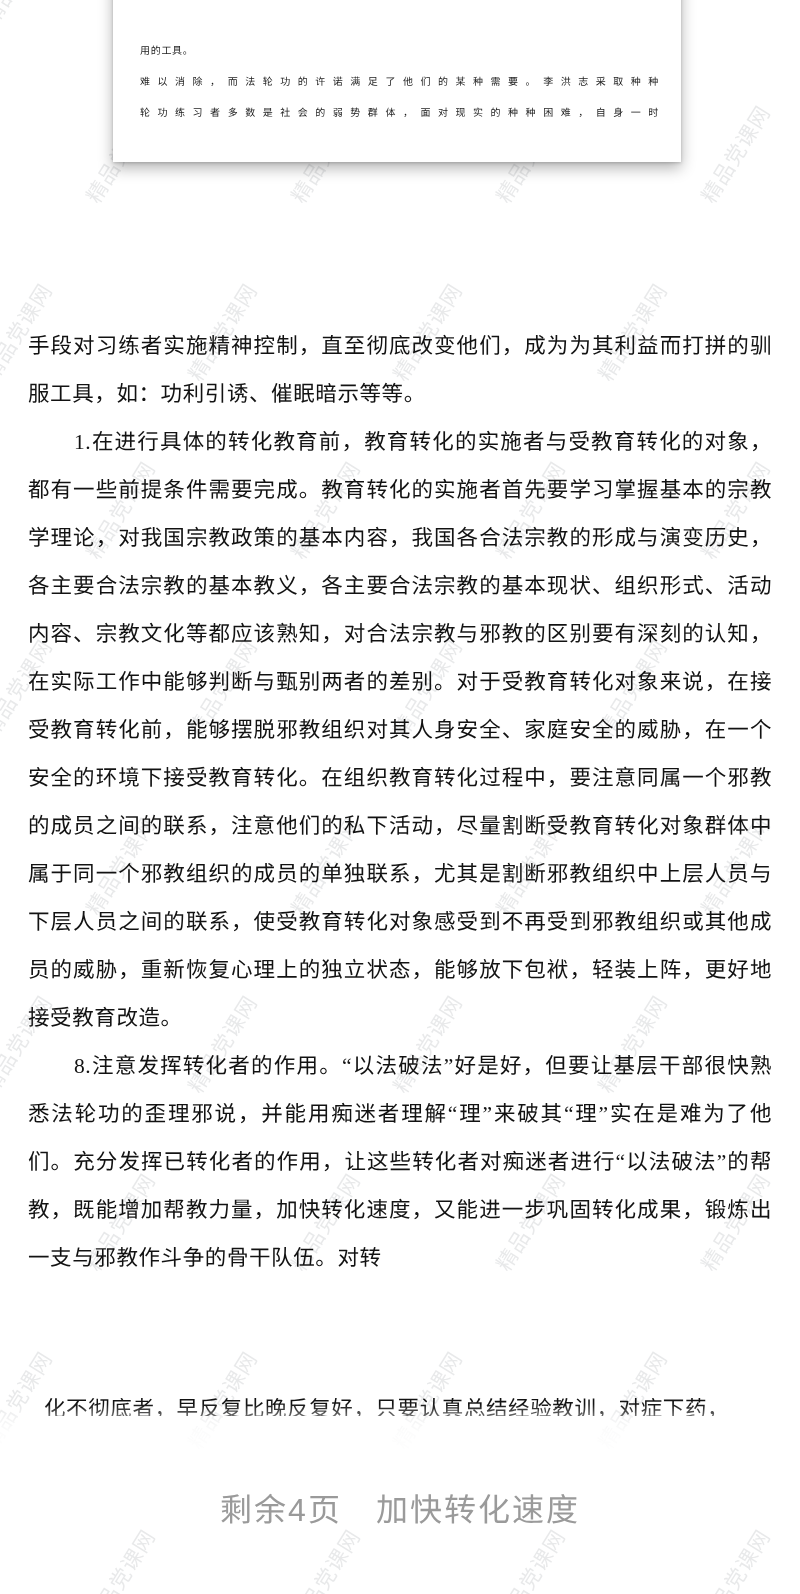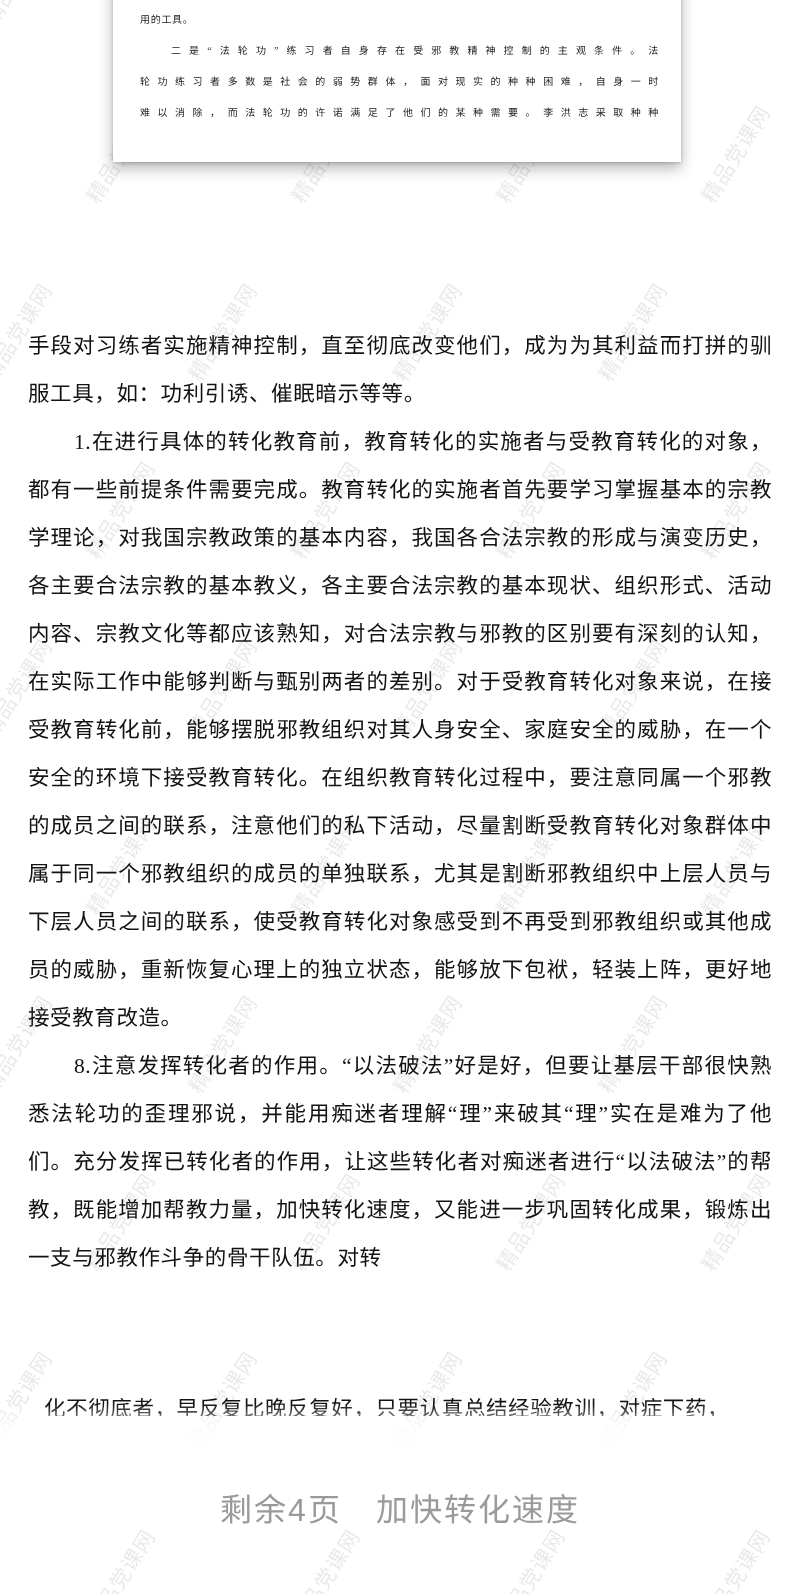--- a/index.html
+++ b/index.html
@@ -209,23 +209,22 @@
       <span class="wm" style="left: 820px; top: 1424px;">精品党课网</span>
       <span class="wm" style="left: 102.5px; top: 1602px;">精品党课网</span>
       <span class="wm" style="left: 307.5px; top: 1602px;">精品党课网</span>
       <span class="wm" style="left: 512.5px; top: 1602px;">精品党课网</span>
       <span class="wm" style="left: 717.5px; top: 1602px;">精品党课网</span>
     </div>
 
   <div id="prev-page-card">
     <div class="card-inner">
       <div class="card-line">用的工具。</div>
-      <div class="card-line indent justify">二是“法轮功”练习者自身存在受邪教精神控制的主观条件。法</div>
+      <div class="card-line justify">难以消除，而法轮功的许诺满足了他们的某种需要。李洪志采取种种</div>
       <div class="card-line justify">轮功练习者多数是社会的弱势群体，面对现实的种种困难，自身一时</div>
-      <div class="card-line justify">难以消除，而法轮功的许诺满足了他们的某种需要。李洪志采取种种</div>
     </div>
   </div>
 
   <div id="body-text">
     <p class="para">手段对习练者实施精神控制，直至彻底改变他们，成为为其利益而打拼的驯服工具，如：功利引诱、催眠暗示等等。</p>
     <p class="para indent2">1.在进行具体的转化教育前，教育转化的实施者与受教育转化的对象，都有一些前提条件需要完成。教育转化的实施者首先要学习掌握基本的宗教学理论，对我国宗教政策的基本内容，我国各合法宗教的形成与演变历史，各主要合法宗教的基本教义，各主要合法宗教的基本现状、组织形式、活动内容、宗教文化等都应该熟知，对合法宗教与邪教的区别要有深刻的认知，在实际工作中能够判断与甄别两者的差别。对于受教育转化对象来说，在接受教育转化前，能够摆脱邪教组织对其人身安全、家庭安全的威胁，在一个安全的环境下接受教育转化。在组织教育转化过程中，要注意同属一个邪教的成员之间的联系，注意他们的私下活动，尽量割断受教育转化对象群体中属于同一个邪教组织的成员的单独联系，尤其是割断邪教组织中上层人员与下层人员之间的联系，使受教育转化对象感受到不再受到邪教组织或其他成员的威胁，重新恢复心理上的独立状态，能够放下包袱，轻装上阵，更好地接受教育改造。</p>
     <p class="para indent2">8.注意发挥转化者的作用。“以法破法”好是好，但要让基层干部很快熟悉法轮功的歪理邪说，并能用痴迷者理解“理”来破其“理”实在是难为了他们。充分发挥已转化者的作用，让这些转化者对痴迷者进行“以法破法”的帮教，既能增加帮教力量，加快转化速度，又能进一步巩固转化成果，锻炼出一支与邪教作斗争的骨干队伍。对转</p>
   </div>
 
   <div id="last-line-wrap">

